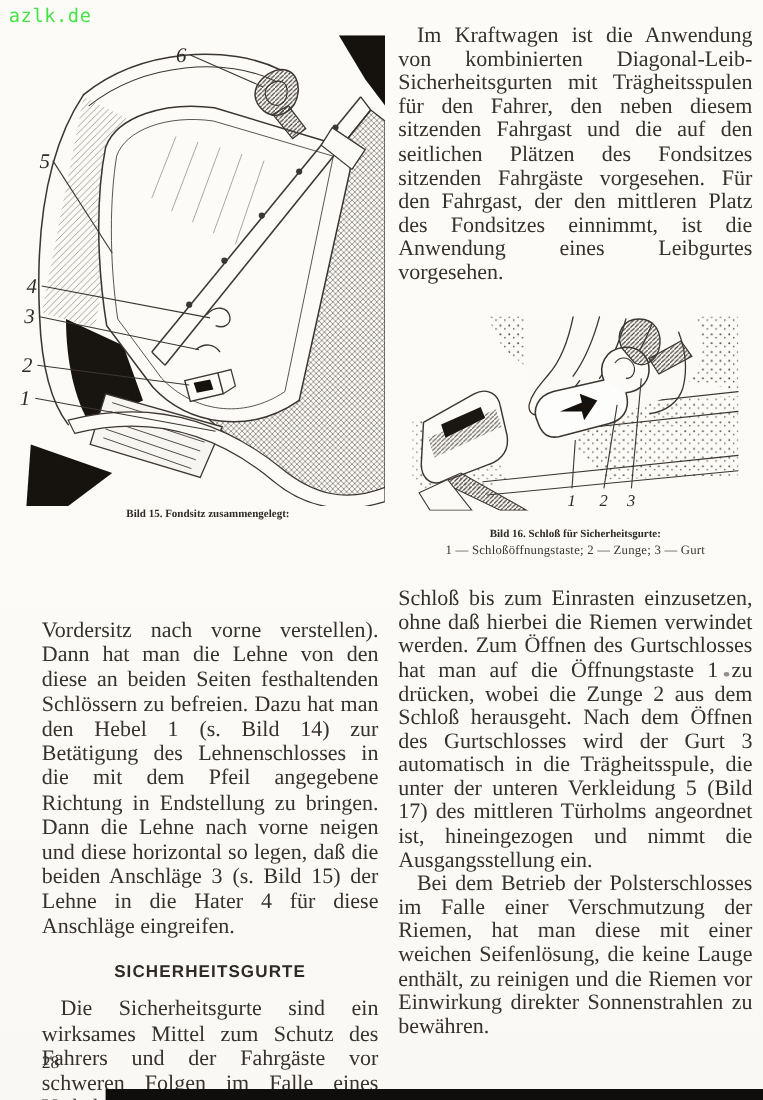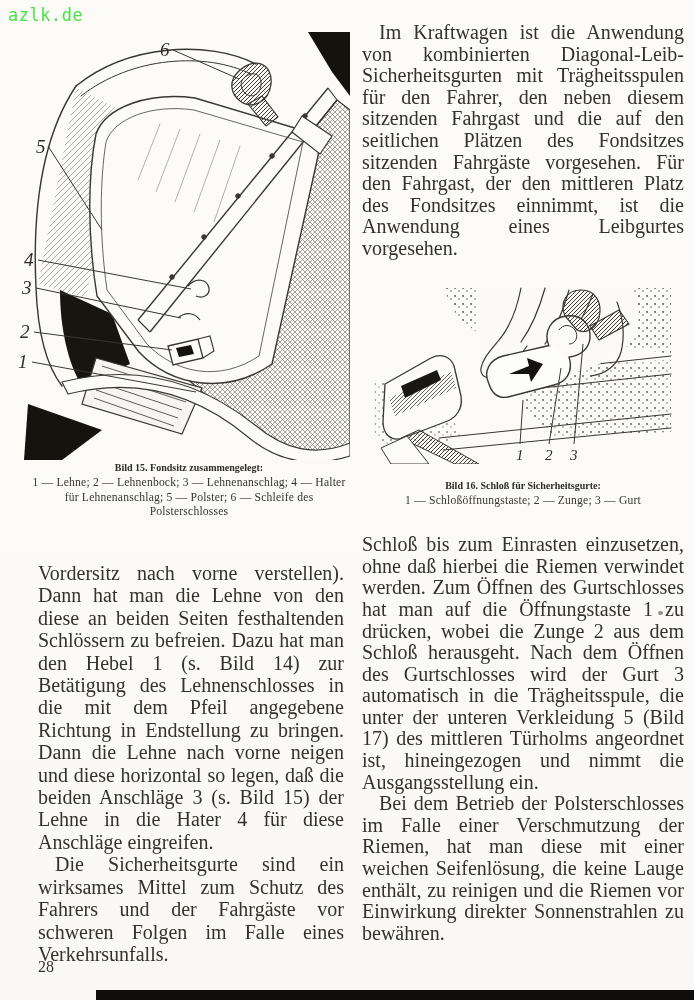--- a/index.html
+++ b/index.html
@@ -142,25 +142,25 @@
         <text class="callout" x="14" y="234">4</text>
         <text class="callout" x="12" y="262">3</text>
         <text class="callout" x="10" y="306">2</text>
         <text class="callout" x="8" y="336">1</text>
       </g>
     </svg>
   </div>
 
   <div class="cap15 capblock">
     <div class="cap-title">Bild 15. Fondsitz zusammengelegt:</div>
-    <div class="cap-legend">1 — Lehne; 2 — Lehnenbock; 3 — Lehnenanschlag; 4 — Halter für Lehnenanschlag; 5 — Polster; 6 — Schleife des Polsterschlosses</div>
   </div>
 
   <div class="left-body">
     <p class="para">Vordersitz nach vorne verstellen). Dann hat man die Lehne von den diese an beiden Seiten festhaltenden Schlössern zu befreien. Dazu hat man den Hebel 1 (s. Bild 14) zur Betätigung des Lehnenschlosses in die mit dem Pfeil angegebene Richtung in Endstellung zu bringen. Dann die Lehne nach vorne neigen und diese horizontal so legen, daß die beiden Anschläge 3 (s. Bild 15) der Lehne in die Hater 4 für diese Anschläge eingreifen.</p>
+    <div class="section-heading">SICHERHEITSGURTE</div>
     <p class="para indent">Die Sicherheitsgurte sind ein wirksames Mittel zum Schutz des Fahrers und der Fahrgäste vor schweren Folgen im Falle eines Verkehrsunfalls.</p>
   </div>
 
   <div class="right-col">
     <p class="para indent">Im Kraftwagen ist die Anwendung von kombinierten Diagonal-Leib-Sicherheitsgurten mit Trägheitsspulen für den Fahrer, den neben diesem sitzenden Fahrgast und die auf den seitlichen Plätzen des Fondsitzes sitzenden Fahrgäste vorgesehen. Für den Fahrgast, der den mittleren Platz des Fondsitzes einnimmt, ist die Anwendung eines Leibgurtes vorgesehen.</p>
 
     <div class="fig16wrap">
       <svg viewBox="0 0 300 178" width="300" height="178">
         <g>
           <path d="M70,2 L298,2 L298,68 L250,60 L160,76 L120,60 L84,30 Z" fill="url(#pat-dots)"></path>

